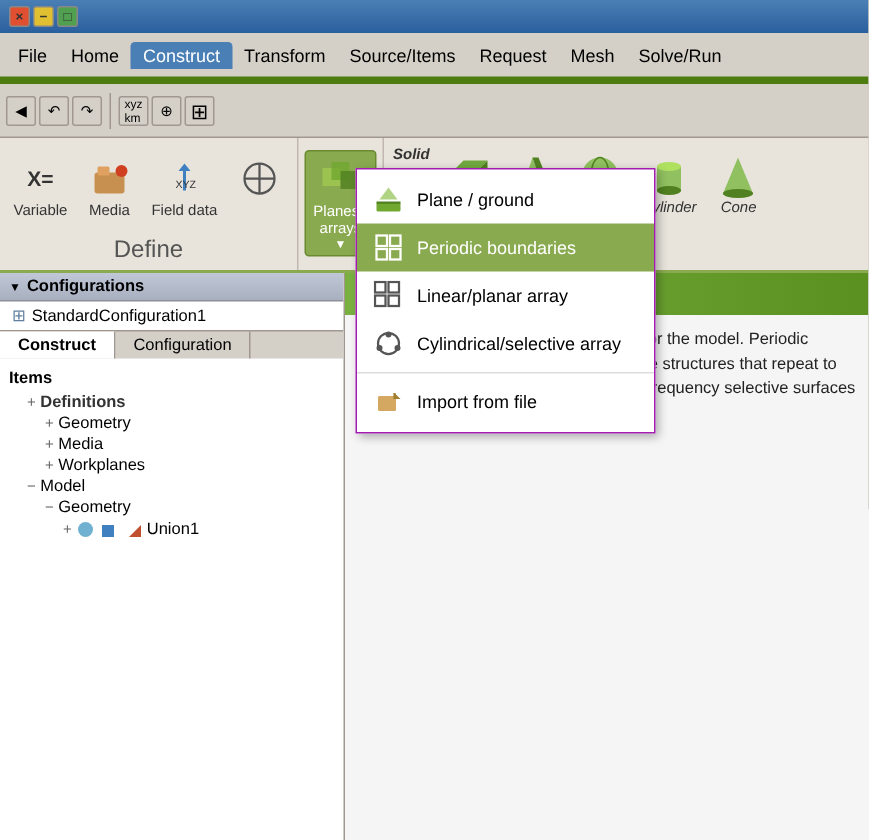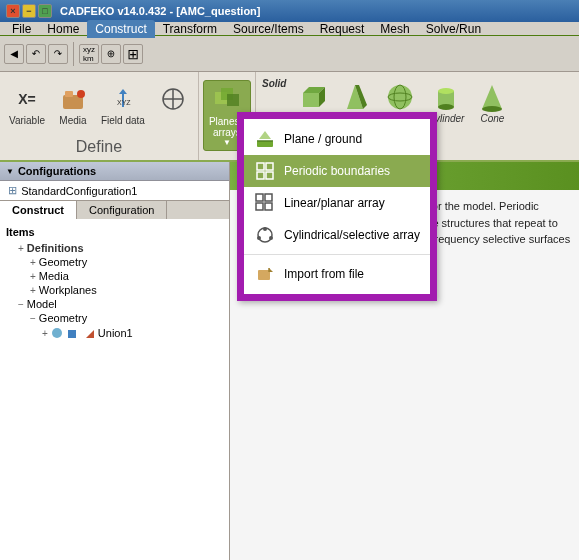--- a/index.html
+++ b/index.html
@@ -29,25 +29,25 @@
       display: flex; align-items: center; justify-content: center;
       color: #333;
     }
     .title-btn.close { background: #e05030; }
     .title-btn.min { background: #e0c030; }
     .title-btn.max { background: #50a050; }
 
     
     .menu-bar {
       background: #d4d0c8;
-      height: 14px;
+      height: 34px;
       display: flex;
       align-items: center;
       padding: 0 4px;
-      border-bottom: 1px solid #4d7c0f;
+      border-bottom: 5px solid #4d7c0f;
       font-size: 12px;
     }
     .menu-item {
       padding: 2px 8px;
       cursor: pointer;
     }
     .menu-item.active {
       background: #4a7fb5;
       color: white;
       border-radius: 3px 3px 0 0;
@@ -201,21 +201,21 @@
       line-height: 1.5;
       color: #222;
     }
 
     
     .dropdown-menu {
       position: absolute;
       top: 112px;
       left: 237px;
       background: white;
-      border: 7px solid #a21caf;
+      border: 1px solid #a21caf;
       box-shadow: 2px 2px 6px rgba(0,0,0,0.3);
       z-index: 100;
       min-width: 200px;
       padding: 4px 0;
     }
     .dropdown-item {
       display: flex;
       align-items: center;
       padding: 5px 10px;
       gap: 8px;
@@ -240,21 +240,20 @@
   </style>
 </head>
 <body>
 
 <div class="title-bar">
   <div class="title-bar-controls">
     <div class="title-btn close">×</div>
     <div class="title-btn min">−</div>
     <div class="title-btn max">□</div>
   </div>
-  <span>CADFEKO v14.0.432 - [AMC_question]</span>
 </div>
 
 <div class="menu-bar">
   <span class="menu-item">File</span>
   <span class="menu-item">Home</span>
   <span class="menu-item active">Construct</span>
   <span class="menu-item">Transform</span>
   <span class="menu-item">Source/Items</span>
   <span class="menu-item">Request</span>
   <span class="menu-item">Mesh</span>

